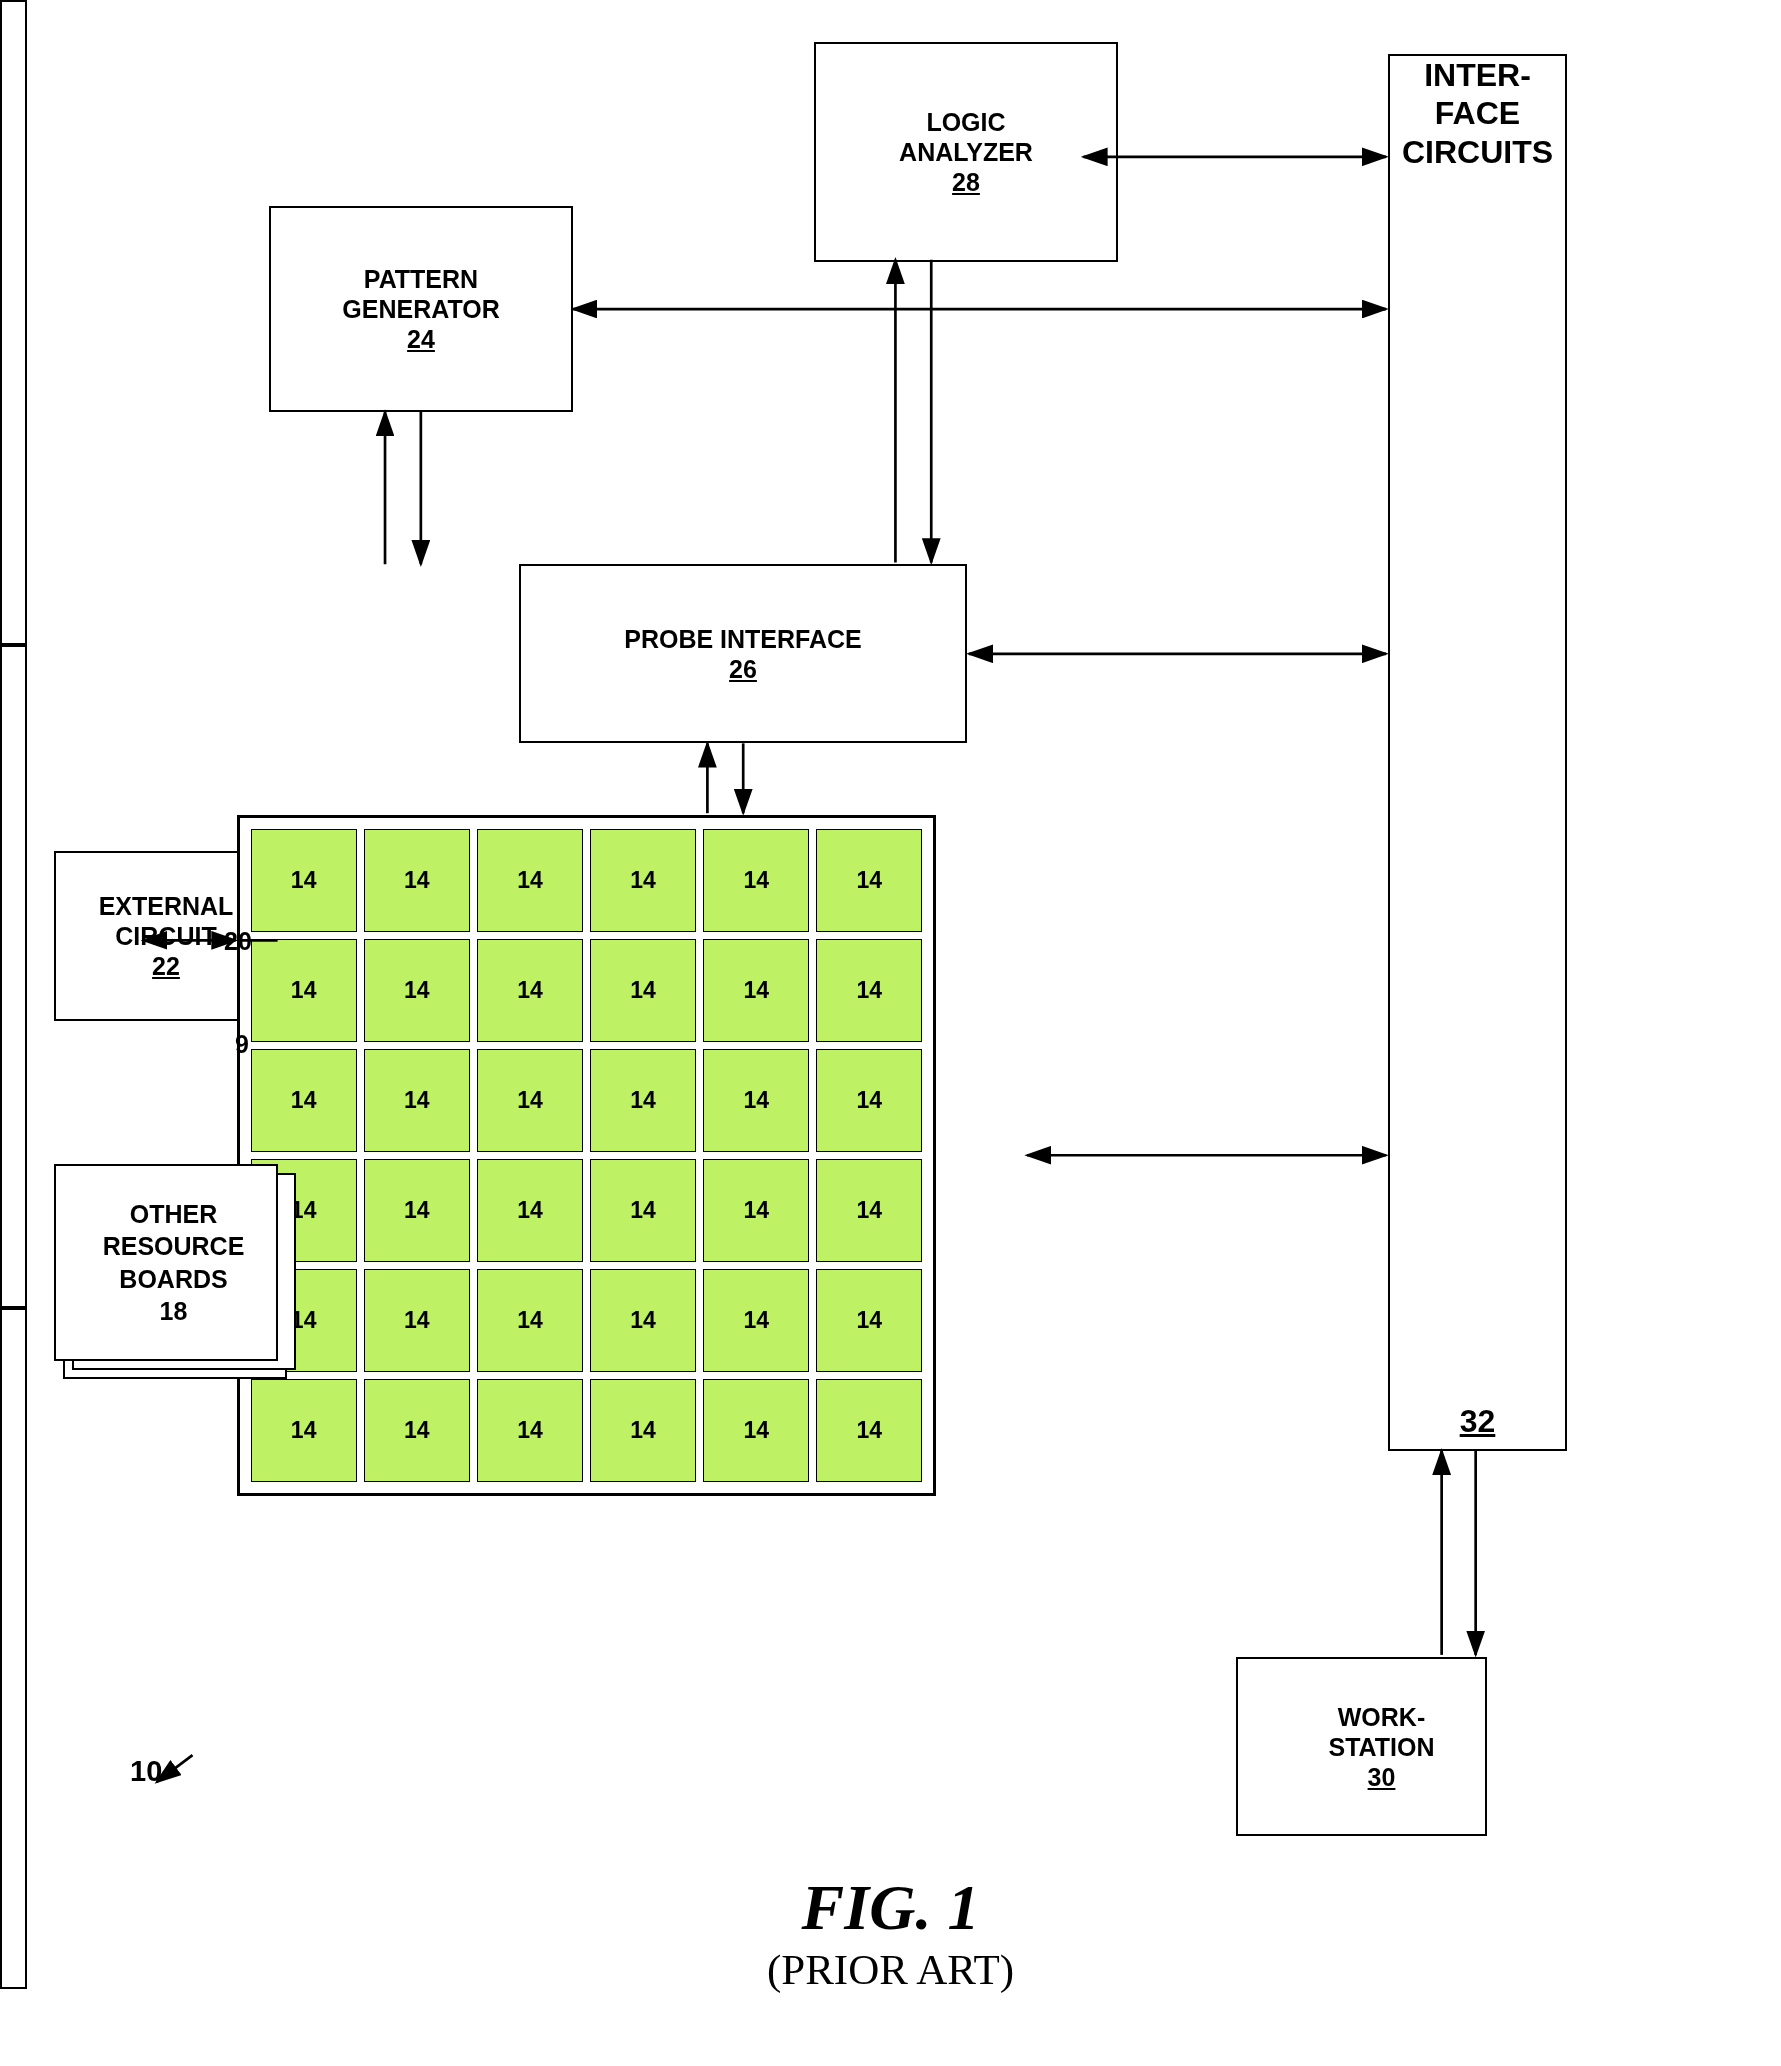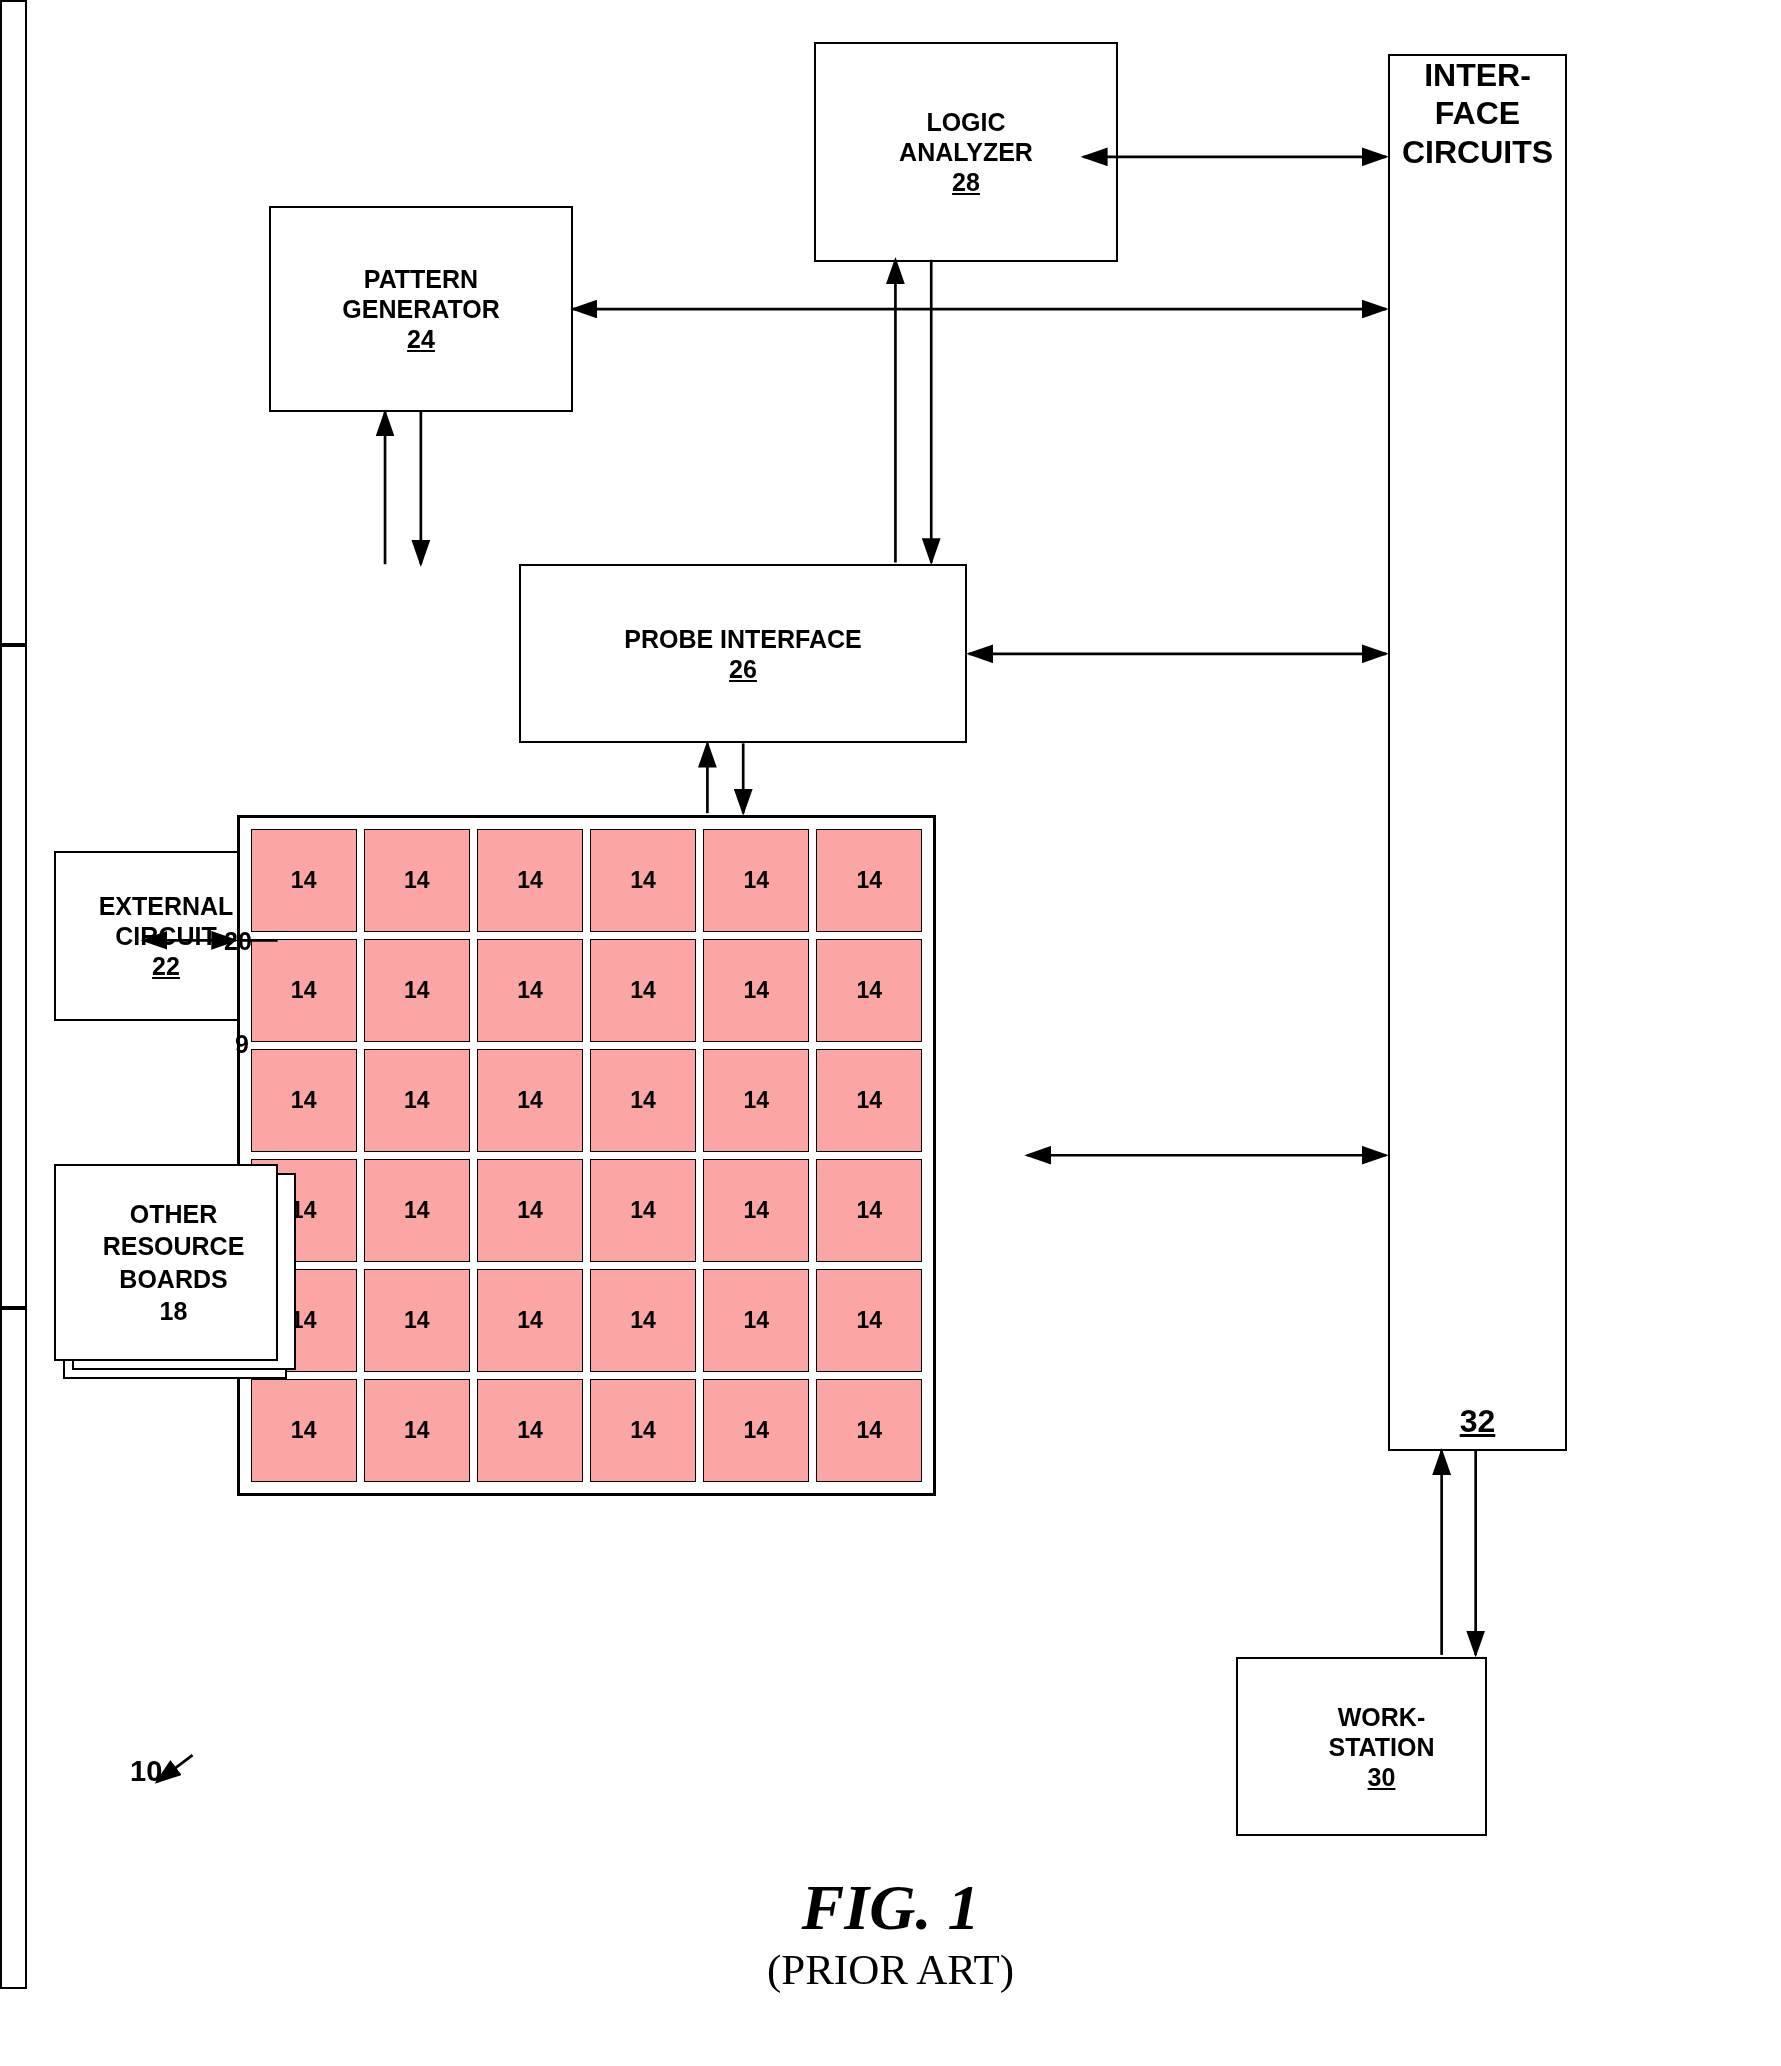--- a/index.html
+++ b/index.html
@@ -90,21 +90,21 @@
       padding: 10.7px;
     }
 
     .cell {
       border: 1.8px solid #000;
       display: flex;
       align-items: center;
       justify-content: center;
       font-size: 23px;
       font-weight: bold;
-      background: #fca5a5;
+      background: #bef264;
     }
     #stack1 {
       left: 264px; top: 1514px;
       width: 699px; height: 27px;
     }
     #stack2 {
       left: 287px; top: 1536px;
       width: 699px; height: 27px;
     }
     #stack3 {

